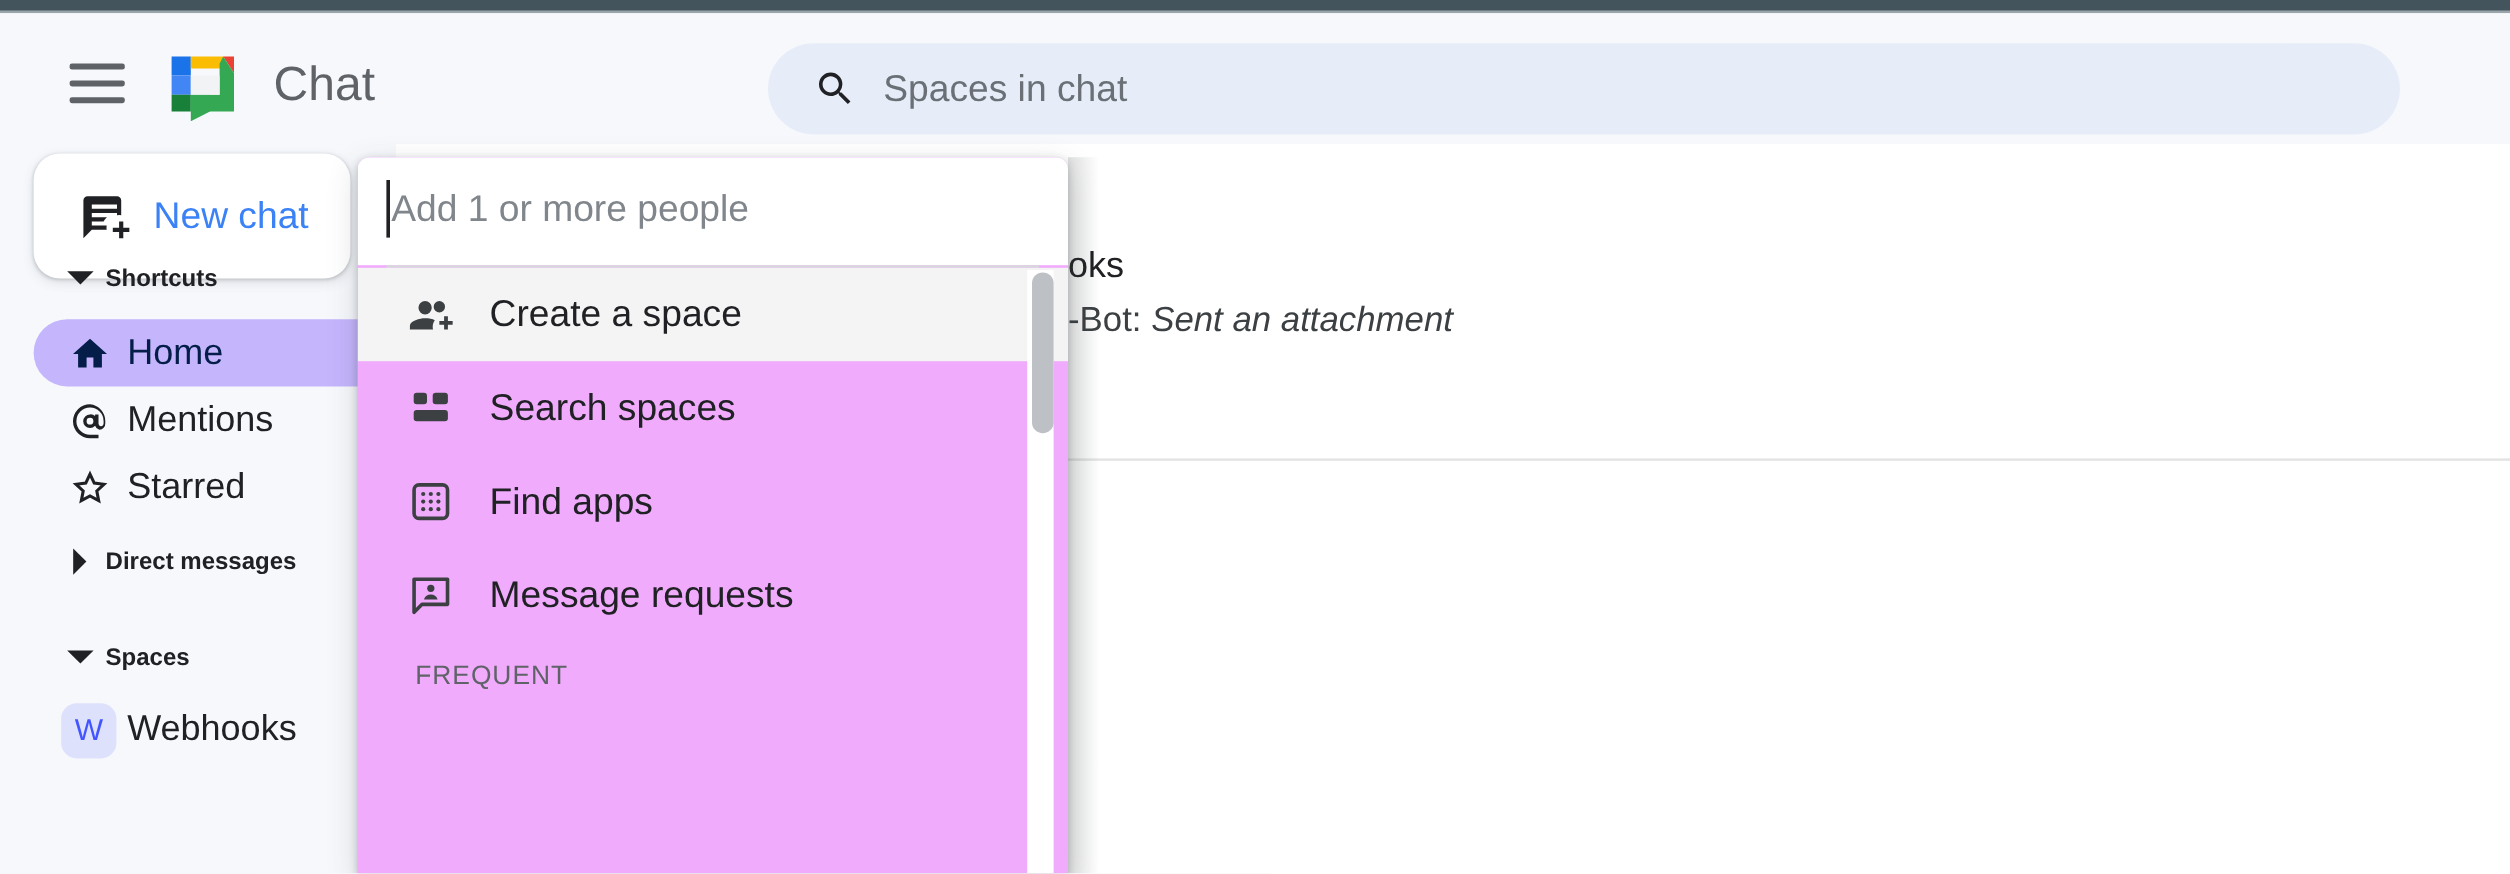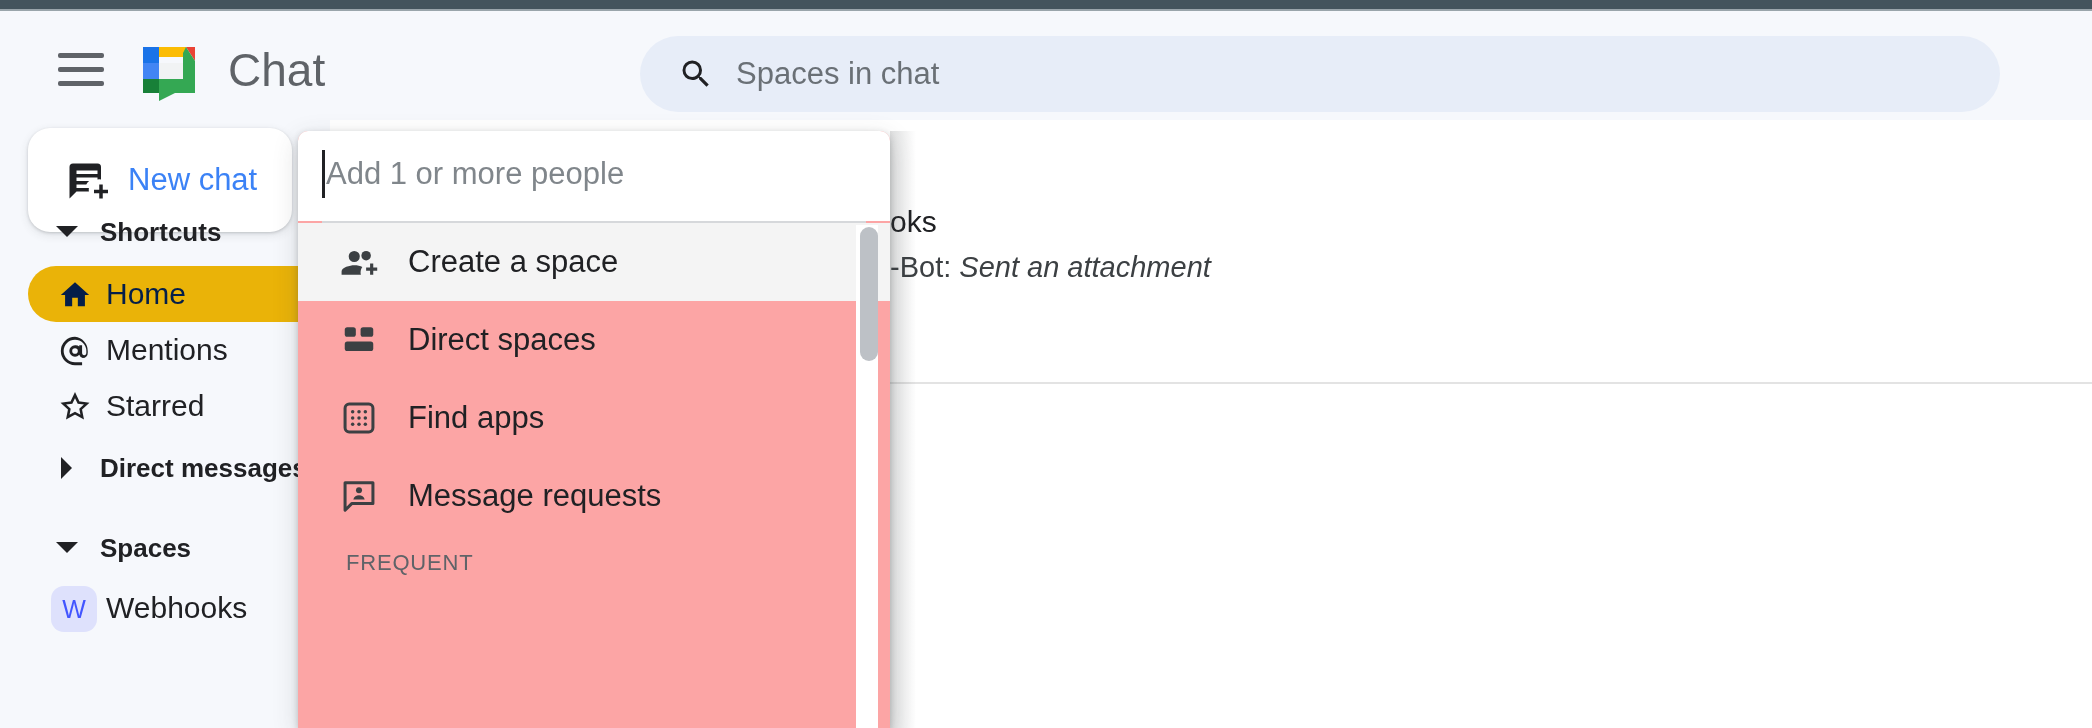--- a/index.html
+++ b/index.html
@@ -76,21 +76,21 @@
     top: 28px;
     width: 62px;
     height: 62px;
   }
   .logo svg { display: block; }
 
   .app-title {
     position: absolute;
     left: 228px;
     top: 30px;
-    font-size: 46px;
+    font-size: 40px;
     line-height: 58px;
     color: #5f6368;
     letter-spacing: 0px;
     white-space: nowrap;
   }
 
   
   .searchbar {
     position: absolute;
     left: 640px;
@@ -176,38 +176,38 @@
   }
   .caret.right {
     border-top: 11px solid transparent;
     border-bottom: 11px solid transparent;
     border-left: 11px solid #202124;
     left: 61px;
     top: 13px;
   }
   .nav-section-header .label {
     position: absolute;
-    left: 100px;
+    left: 88px;
     top: 1px;
-    font-size: 26px;
+    font-size: 20px;
     font-weight: bold;
     line-height: 46px;
     color: #202124;
     white-space: nowrap;
   }
 
   .nav-item {
     position: absolute;
     left: 28px;
     width: 302px;
     height: 56px;
     border-radius: 28px 0 0 28px;
     cursor: pointer;
   }
-  .nav-item.active { background: #eab308; }
+  .nav-item.active { background: #c4b5fd; }
   .nav-item .ic {
     position: absolute;
     left: 30px;
     top: 12px;
     width: 34px;
     height: 34px;
   }
   .nav-item .label {
     position: absolute;
     left: 78px;
@@ -276,21 +276,21 @@
     background: #e3e3e3;
   }
 
   
   .dropdown {
     position: absolute;
     left: 298px;
     top: 131px;
     width: 592px;
     height: 597px;
-    background: #fca5a5;
+    background: #f0abfc;
     border-radius: 10px 10px 0 0;
     box-shadow: 0 2px 6px rgba(60,64,67,.25), 0 8px 26px rgba(60,64,67,.18);
     overflow: hidden;
   }
   .dd-input-wrap {
     position: absolute;
     left: 0; top: 0;
     width: 592px;
     height: 90px;
     background: #ffffff;
@@ -531,21 +531,21 @@
       </div>
 
       <div class="dd-item" style="top:78px">
         <span class="ic">
           <svg width="38" height="38" viewBox="0 0 24 24">
             <rect x="3" y="4" width="7" height="6" rx="1.6" fill="#3c4043"></rect>
             <rect x="13" y="4" width="8" height="6" rx="1.6" fill="#3c4043"></rect>
             <rect x="3" y="13" width="18" height="6" rx="1.6" fill="#3c4043"></rect>
           </svg>
         </span>
-        <span class="label">Direct spaces</span>
+        <span class="label">Search spaces</span>
       </div>
 
       <div class="dd-item" style="top:156px">
         <span class="ic">
           <svg width="38" height="38" viewBox="0 0 24 24">
             <rect x="3.2" y="3.2" width="17.6" height="17.6" rx="2.6" fill="none" stroke="#3c4043" stroke-width="1.9"></rect>
             <circle cx="8" cy="8" r="1.1" fill="#3c4043"></circle>
             <circle cx="12" cy="8" r="1.1" fill="#3c4043"></circle>
             <circle cx="16" cy="8" r="1.1" fill="#3c4043"></circle>
             <circle cx="8" cy="12" r="1.1" fill="#3c4043"></circle>

